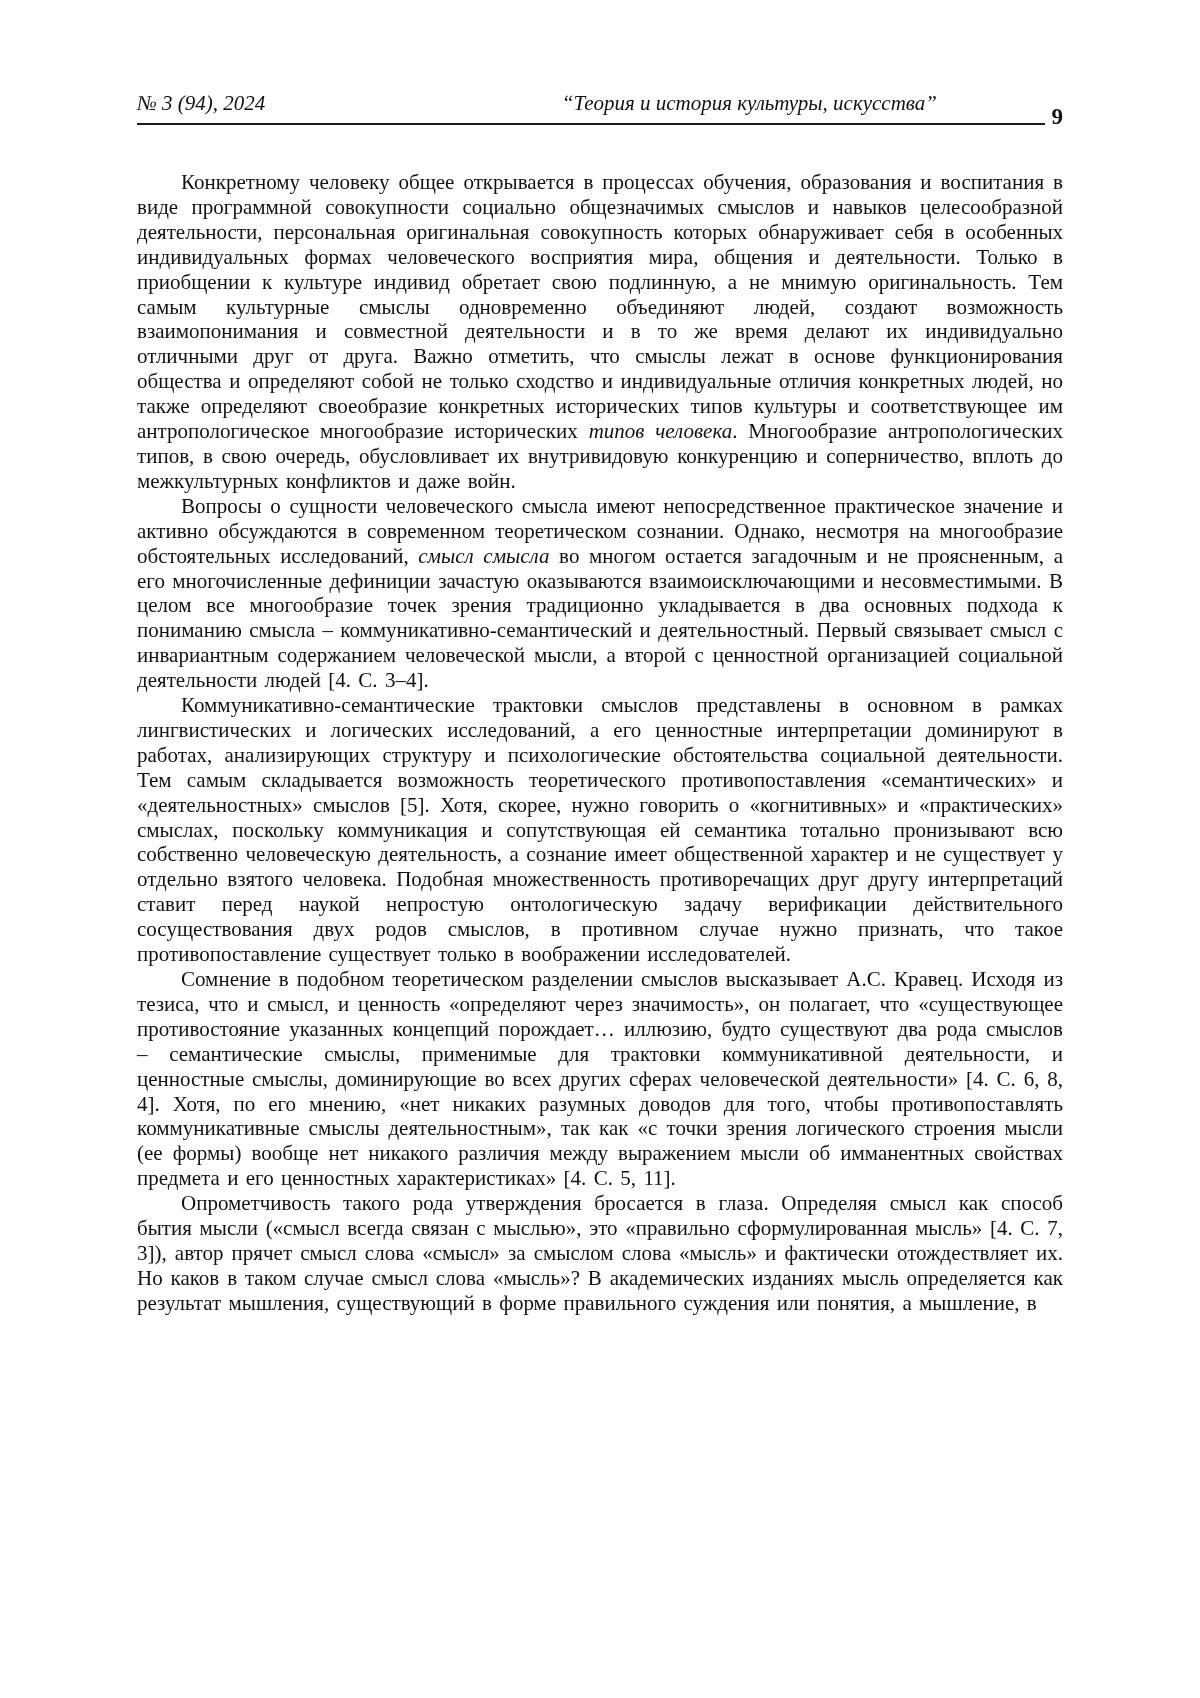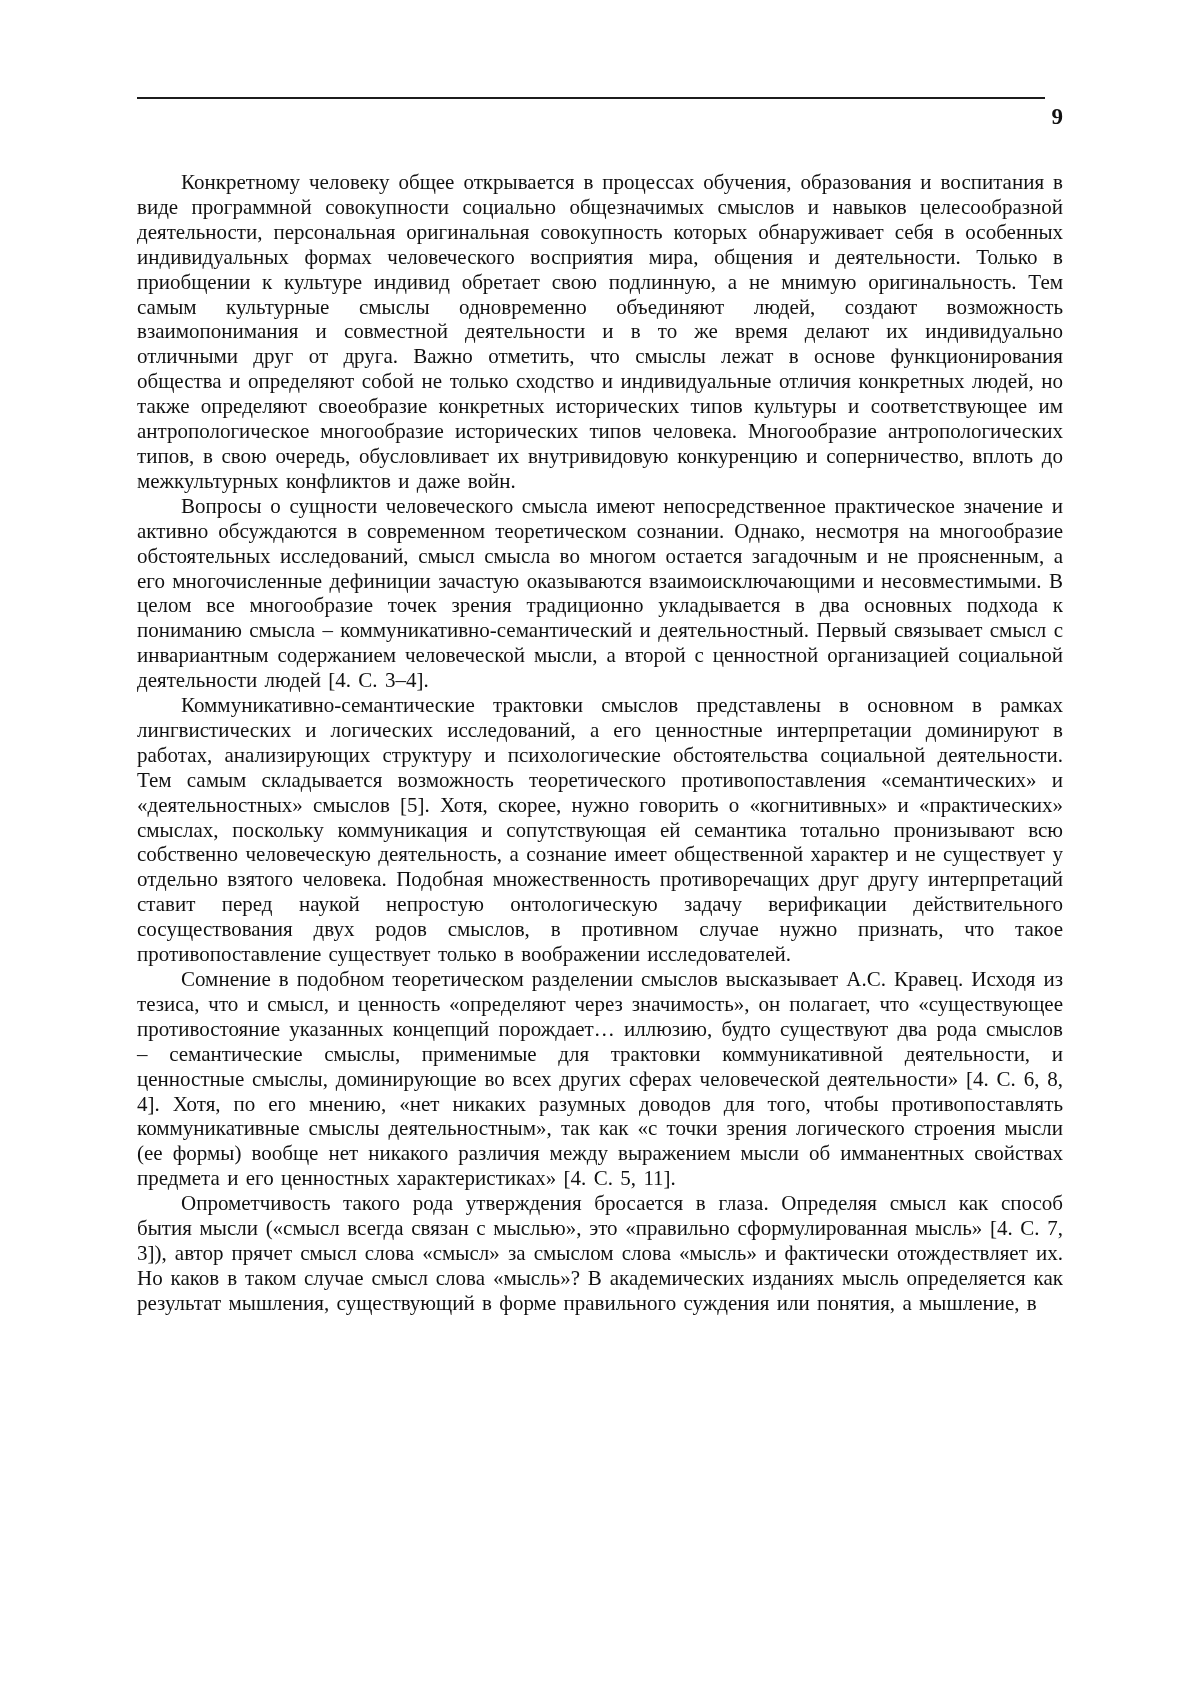--- a/index.html
+++ b/index.html
@@ -56,28 +56,33 @@
     font-size: 21px;
     line-height: 24.9px;
     text-align: justify;
     word-spacing: 0.10em;
   }
   .content p {
     margin: 0;
     text-indent: 44px;
   }
   .it {
+    font-style: italic;
   }
 </style>
 </head>
 <body>
 
 <div class="page">
 
   <header class="page-header">
+    <div class="header-row">
+      <span class="issue-label">№ 3 (94), 2024</span>
+      <span class="journal-title">“Теория и история культуры, искусства”</span>
+    </div>
     <div class="header-rule"></div>
     <span class="page-num">9</span>
   </header>
 
   <main class="content" id="article-body">
       <p><span>Конкретному человеку общее открывается в процессах обучения, образования и воспитания в виде программной совокупности социально общезначимых смыслов и навыков целесообразной деятельности, персональная оригинальная совокупность которых обнаруживает себя в особенных индивидуальных формах человеческого восприятия мира, общения и деятельности. Только в приобщении к культуре индивид обретает свою подлинную, а не мнимую оригинальность. Тем самым культурные смыслы одновременно объединяют людей, создают возможность взаимопонимания и совместной деятельности и в то же время делают их индивидуально отличными друг от друга. Важно отметить, что смыслы лежат в основе функционирования общества и определяют собой не только сходство и индивидуальные отличия конкретных людей, но также определяют своеобразие конкретных исторических типов культуры и соответствующее им антропологическое многообразие исторических </span><span class="it">типов человека</span><span>. Многообразие антропологических типов, в свою очередь, обусловливает их внутривидовую конкуренцию и соперничество, вплоть до межкультурных конфликтов и даже войн.</span></p>
       <p><span>Вопросы о сущности человеческого смысла имеют непосредственное практическое значение и активно обсуждаются в современном теоретическом сознании. Однако, несмотря на многообразие обстоятельных исследований, </span><span class="it">смысл смысла</span><span> во многом остается загадочным и не проясненным, а его многочисленные дефиниции зачастую оказываются взаимоисключающими и несовместимыми. В целом все многообразие точек зрения традиционно укладывается в два основных подхода к пониманию смысла – коммуникативно-семантический и деятельностный. Первый связывает смысл с инвариантным содержанием человеческой мысли, а второй с ценностной организацией социальной деятельности людей [4. С. 3–4].</span></p>
       <p><span>Коммуникативно-семантические трактовки смыслов представлены в основном в рамках лингвистических и логических исследований, а его ценностные интерпретации доминируют в работах, анализирующих структуру и психологические обстоятельства социальной деятельности. Тем самым складывается возможность теоретического противопоставления «семантических» и «деятельностных» смыслов [5]. Хотя, скорее, нужно говорить о «когнитивных» и «практических» смыслах, поскольку коммуникация и сопутствующая ей семантика тотально пронизывают всю собственно человеческую деятельность, а сознание имеет общественной характер и не существует у отдельно взятого человека. Подобная множественность противоречащих друг другу интерпретаций ставит перед наукой непростую онтологическую задачу верификации действительного сосуществования двух родов смыслов, в противном случае нужно признать, что такое противопоставление существует только в воображении исследователей.</span></p>
       <p><span>Сомнение в подобном теоретическом разделении смыслов высказывает А.С. Кравец. Исходя из тезиса, что и смысл, и ценность «определяют через значимость», он полагает, что «существующее противостояние указанных концепций порождает… иллюзию, будто существуют два рода смыслов – семантические смыслы, применимые для трактовки коммуникативной деятельности, и ценностные смыслы, доминирующие во всех других сферах человеческой деятельности» [4. С. 6, 8, 4]. Хотя, по его мнению, «нет никаких разумных доводов для того, чтобы противопоставлять коммуникативные смыслы деятельностным», так как «с точки зрения логического строения мысли (ее формы) вообще нет никакого различия между выражением мысли об имманентных свойствах предмета и его ценностных характеристиках» [4. С. 5, 11].</span></p>
       <p><span>Опрометчивость такого рода утверждения бросается в глаза. Определяя смысл как способ бытия мысли («смысл всегда связан с мыслью», это «правильно сформулированная мысль» [4. С. 7, 3]), автор прячет смысл слова «смысл» за смыслом слова «мысль» и фактически отождествляет их. Но каков в таком случае смысл слова «мысль»? В академических изданиях мысль определяется как результат мышления, существующий в форме правильного суждения или понятия, а мышление, в</span></p>

